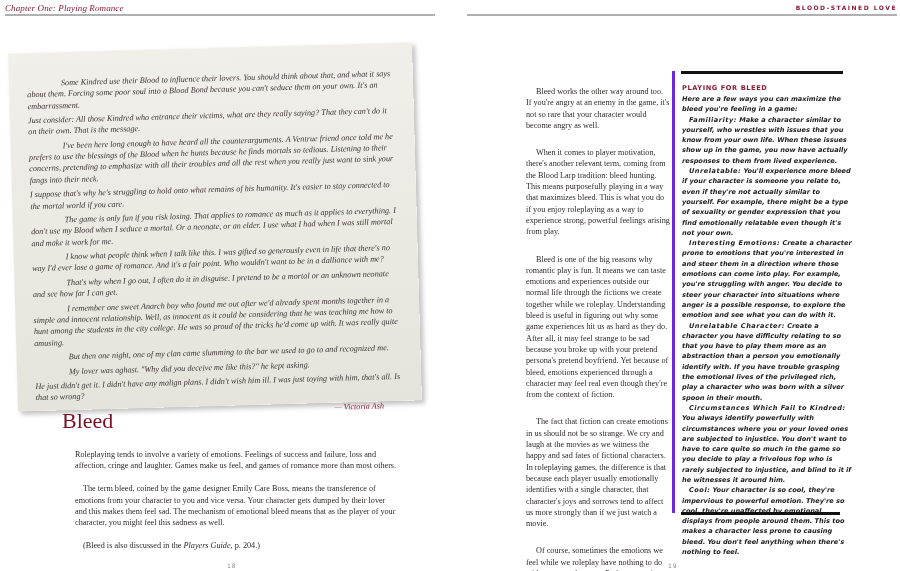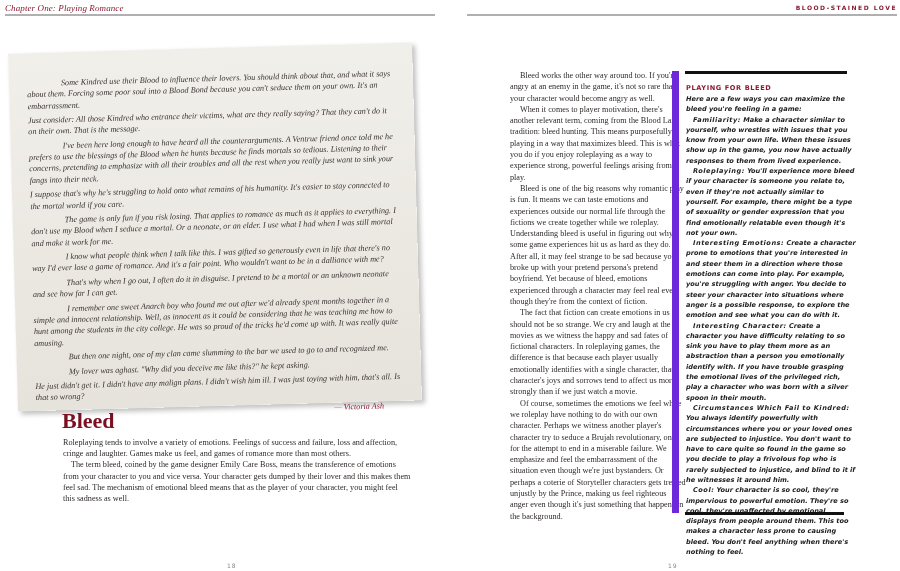--- a/index.html
+++ b/index.html
@@ -19,36 +19,36 @@
     position: absolute; left: 13px; top: 48px; width: 404px; height: 358px;
     background: linear-gradient(180deg, #f1efea 0%, #ebe8e2 60%, #e6e3dc 100%);
     transform: rotate(-1.6deg);
     box-shadow: 3px 3px 5px rgba(0,0,0,0.25);
   }
   .letter-body { position: absolute; left: 18px; top: 25px; width: 368px; font-style: italic; font-size: 8.2px; line-height: 11.3px; color: #3a3232; }
   .letter-body p { margin: 0 0 3.2px 0; }
   .letter-body p.indent { text-indent: 34px; }
   .letter-sign { text-align: right; color: #8b1a33; margin-top: 6px !important; padding-right: 20px; }
 
-  .section-title { position: absolute; left: 62px; top: 408px; font-size: 22px; color: #7a0f22; margin: 0; font-weight: bold; }
+  .section-title { position: absolute; left: 62px; top: 408px; font-size: 22px; color: #7a0f22; margin: 0; font-weight: normal; }
   .body-left { position: absolute; left: 63px; top: 437px; width: 348px; font-size: 8.2px; line-height: 11.2px; color: #2f2a2a; }
-  .body-left p { margin: 0; }
+  .body-left p { margin: 12px; }
   .body-left p.indent { text-indent: 8px; }
 
   .folio { position: absolute; top: 562px; font-family: "DejaVu Sans", sans-serif; font-size: 6px; color: #888; letter-spacing: 1px; }
   .folio-left { left: 227px; }
   .folio-right { left: 218px; }
 
   
   .body-right { position: absolute; left: 60px; top: 70px; width: 176px; font-size: 8.2px; line-height: 11.3px; color: #2f2a2a; }
-  .body-right p { margin: 0; }
+  .body-right p { margin: 16px; }
   .body-right p.indent { text-indent: 10px; }
 
   
-  .sidebar { position: absolute; left: 222px; top: 71px; width: 192px; height: 442px; border-left: 7px solid #6d28d9; }
+  .sidebar { position: absolute; left: 222px; top: 71px; width: 192px; height: 442px; border-left: 3px solid #6d28d9; }
   .sidebar-topbar { position: absolute; left: 6px; top: 0; width: 162px; height: 3px; background: #111; }
   .sidebar-title { position: absolute; left: 7px; top: 13px; font-family: "DejaVu Sans", sans-serif; font-weight: bold; font-size: 6.6px; letter-spacing: 0.6px; color: #8b1a33; }
   .sidebar-body { position: absolute; left: 7px; top: 23px; width: 171px; font-family: "DejaVu Sans", sans-serif; font-size: 6.6px; line-height: 10.3px; color: #222; font-weight: 600; }
   .sidebar-body p { margin: 0; font-style: italic; }
   .sidebar-body p.indent { text-indent: 7px; }
   .term { font-weight: bold; letter-spacing: 0.5px; text-align: center; }
   .sidebar-bottombar { position: absolute; left: 6px; top: 441px; width: 159px; height: 3px; background: #111; }
 </style>
 </head>
 <body>
@@ -71,20 +71,21 @@
       <p class="indent">My lover was aghast. "Why did you deceive me like this?" he kept asking.</p>
       <p>He just didn't get it. I didn't have any malign plans. I didn't wish him ill. I was just toying with him, that's all. Is that so wrong?</p>
       <p class="letter-sign">— Victoria Ash</p>
     </div>
   </div>
 
   <h2 class="section-title">Bleed</h2>
   <div class="body-left">
     <p>Roleplaying tends to involve a variety of emotions. Feelings of success and failure, loss and affection, cringe and laughter. Games make us feel, and games of romance more than most others.</p>
     <p class="indent">The term bleed, coined by the game designer Emily Care Boss, means the transference of emotions from your character to you and vice versa. Your character gets dumped by their lover and this makes them feel sad. The mechanism of emotional bleed means that as the player of your character, you might feel this sadness as well.</p>
+    <p class="indent"><span>(Bleed is also discussed in the </span><i>Players Guide</i><span>, p. 204.)</span></p>
   </div>
 
   <div class="folio folio-left">18</div>
 </div>
 
 <div class="page page-right">
   <div class="running-head-right">BLOOD-STAINED LOVE</div>
   <div class="rule-right"></div>
 
   <div class="body-right">
@@ -94,23 +95,23 @@
     <p class="indent">The fact that fiction can create emotions in us should not be so strange. We cry and laugh at the movies as we witness the happy and sad fates of fictional characters. In roleplaying games, the difference is that because each player usually emotionally identifies with a single character, that character's joys and sorrows tend to affect us more strongly than if we just watch a movie.</p>
     <p class="indent">Of course, sometimes the emotions we feel while we roleplay have nothing to do with our own character. Perhaps we witness another player's character try to seduce a Brujah revolutionary, only for the attempt to end in a miserable failure. We emphasize and feel the embarrassment of the situation even though we're just bystanders. Or perhaps a coterie of Storyteller characters gets treated unjustly by the Prince, making us feel righteous anger even though it's just something that happens in the background.</p>
   </div>
 
   <div class="sidebar">
     <div class="sidebar-topbar"></div>
     <div class="sidebar-title">PLAYING FOR BLEED</div>
     <div class="sidebar-body">
       <p>Here are a few ways you can maximize the bleed you're feeling in a game:</p>
       <p class="indent"><span class="term">Familiarity:</span><span> Make a character similar to yourself, who wrestles with issues that you know from your own life. When these issues show up in the game, you now have actually responses to them from lived experience.</span></p>
-      <p class="indent"><span class="term">Roleplaying:</span><span> You'll experience more bleed if your character is someone you relate to, even if they're not actually similar to yourself. For example, there might be a type of sexuality or gender expression that you find emotionally relatable even though it's not your own.</span></p>
+      <p class="indent"><span class="term">Unrelatable:</span><span> You'll experience more bleed if your character is someone you relate to, even if they're not actually similar to yourself. For example, there might be a type of sexuality or gender expression that you find emotionally relatable even though it's not your own.</span></p>
       <p class="indent"><span class="term">Interesting Emotions:</span><span> Create a character prone to emotions that you're interested in and steer them in a direction where those emotions can come into play. For example, you're struggling with anger. You decide to steer your character into situations where anger is a possible response, to explore the emotion and see what you can do with it.</span></p>
-      <p class="indent"><span class="term">Interesting Character:</span><span> Create a character you have difficulty relating to so sink you have to play them more as an abstraction than a person you emotionally identify with. If you have trouble grasping the emotional lives of the privileged rich, play a character who was born with a silver spoon in their mouth.</span></p>
-      <p class="indent"><span class="term">Circumstances Which Fail to Kindred:</span><span> You always identify powerfully with circumstances where you or your loved ones are subjected to injustice. You don't want to have to care quite so found in the game so you decide to play a frivolous fop who is rarely subjected to injustice, and blind to it if he witnesses it around him.</span></p>
+      <p class="indent"><span class="term">Unrelatable Character:</span><span> Create a character you have difficulty relating to so that you have to play them more as an abstraction than a person you emotionally identify with. If you have trouble grasping the emotional lives of the privileged rich, play a character who was born with a silver spoon in their mouth.</span></p>
+      <p class="indent"><span class="term">Circumstances Which Fail to Kindred:</span><span> You always identify powerfully with circumstances where you or your loved ones are subjected to injustice. You don't want to have to care quite so much in the game so you decide to play a frivolous fop who is rarely subjected to injustice, and blind to it if he witnesses it around him.</span></p>
       <p class="indent"><span class="term">Cool:</span><span> Your character is so cool, they're impervious to powerful emotion. They're so cool, they're unaffected by emotional displays from people around them. This too makes a character less prone to causing bleed. You don't feel anything when there's nothing to feel.</span></p>
     </div>
     <div class="sidebar-bottombar"></div>
   </div>
 
   <div class="folio folio-right">19</div>
 </div>
 
 </body></html>

